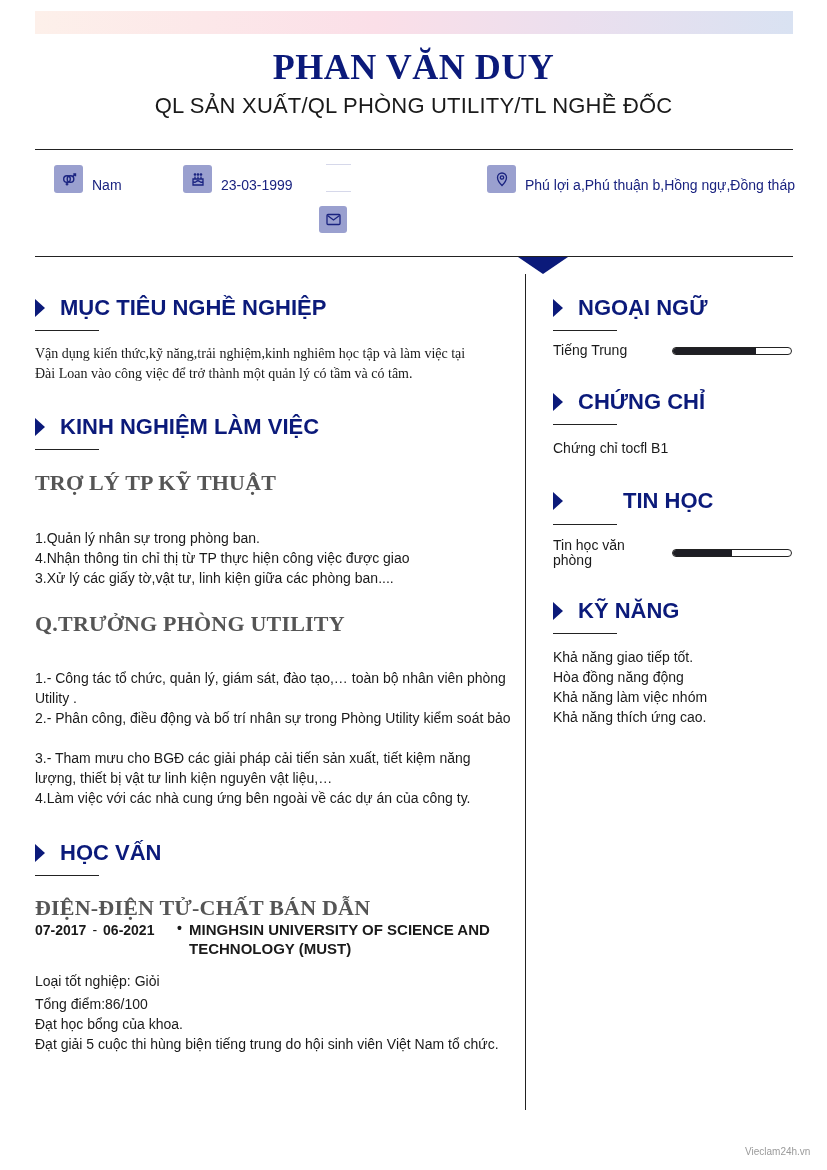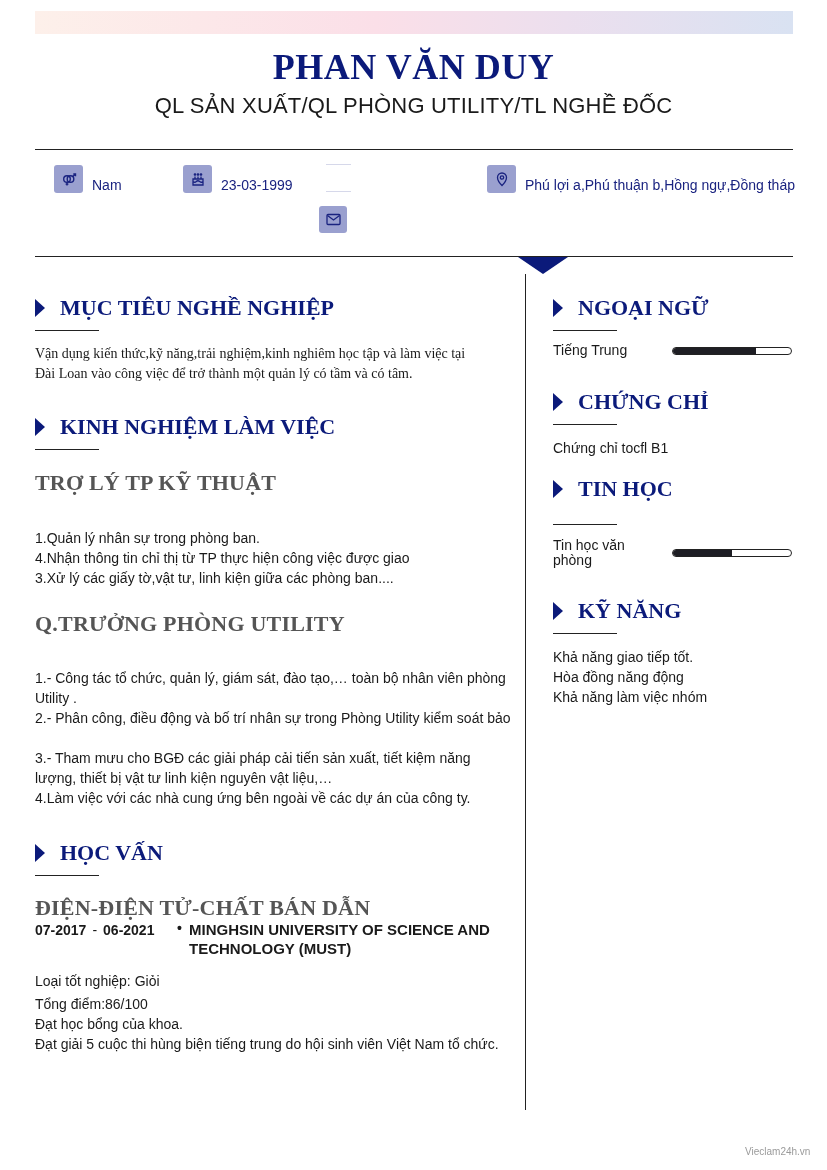--- a/index.html
+++ b/index.html
@@ -28,21 +28,21 @@
   .ico-box svg { width: 16px; height: 16px; }
   .phone-box { position: absolute; left: 326px; top: 164px; width: 25px; height: 28px;
     border-top: 1px solid #d6d8ea; border-bottom: 1px solid #d6d8ea; }
   .mail-box { position: absolute; left: 319px; top: 206px; width: 28px; height: 27px; border-radius: 3px;
     background: #9aa0cf; display: flex; align-items: center; justify-content: center; }
   .mail-box svg { width: 15px; height: 13px; }
 
   .sec-head { position: absolute; display: flex; align-items: center; }
   .sec-head .tri { width: 0; height: 0; border-top: 9px solid transparent; border-bottom: 9px solid transparent;
     border-left: 10px solid #0b1a7a; margin-right: 15px; }
-  .sec-head .label { font-family: Liberation Serif, serif; font-weight: bold; font-size: 22px; color: #0b1a7a; white-space: nowrap; }
+  .sec-head .label { font-family: Liberation Sans, sans-serif; font-weight: bold; font-size: 22px; color: #0b1a7a; white-space: nowrap; }
   .sec-rule { position: absolute; width: 64px; height: 1px; background: #222; }
 
   .txt { position: absolute; font-size: 14px; line-height: 20px; color: #1a1a1a; }
   .job-title { position: absolute; font-family: "Liberation Serif", "DejaVu Serif", serif; font-weight: bold; font-size: 22px; color: #555555; letter-spacing: 0.2px; }
 
   .edu-row { position: absolute; left: 35px; top: 920px; display: flex; font-size: 15px; font-weight: bold; color: #1a1a1a; }
   .edu-dates { width: 142px; font-size: 14px; padding-top: 2px; white-space: nowrap; }
   .edu-dates .sep { font-weight: normal; margin: 0 6px; }
   .edu-bullet { width: 12px; font-size: 14px; }
   .edu-school { width: 320px; line-height: 19px; }
@@ -177,36 +177,37 @@
     </span>
 </div>
 
 <div class="sec-head" style="left:553px; top:389px;text-align:right;">
   <span class="tri"></span>
   <span class="label">CHỨNG CHỈ</span>
 </div>
 <div class="sec-rule" style="left:553px; top:424px;"></div>
 <div class="txt" style="left:553px; top:438px; width:240px;">Chứng chỉ tocfl B1</div>
 
-<div class="sec-head" style="left:553px; top:476px;">
+<div class="sec-head" style="left:553px; top:488px;gap:45px;">
   <span class="tri"></span>
   <span class="label">TIN HỌC</span>
 </div>
 <div class="sec-rule" style="left:553px; top:524px;"></div>
 <div class="skill-row" style="top:538px;">
   <span class="skill-name" style="width:100px; margin-right:19px;">Tin học văn phòng</span>
   <span class="bar">
       <span class="fill" style="display:block; width:50%;"></span>
     </span>
 </div>
 
 <div class="sec-head" style="left:553px; top:598px;">
   <span class="tri"></span>
   <span class="label">KỸ NĂNG</span>
 </div>
 <div class="sec-rule" style="left:553px; top:633px;"></div>
 <div class="txt" style="left:553px; top:647px; width:240px;">
   <div>Khả năng giao tiếp tốt.</div>
   <div>Hòa đồng năng động</div>
   <div>Khả năng làm việc nhóm</div>
+  <div>Khả năng thích ứng cao.</div>
 </div>
 
 <div class="watermark">Vieclam24h.vn</div>
 
 </body></html>

